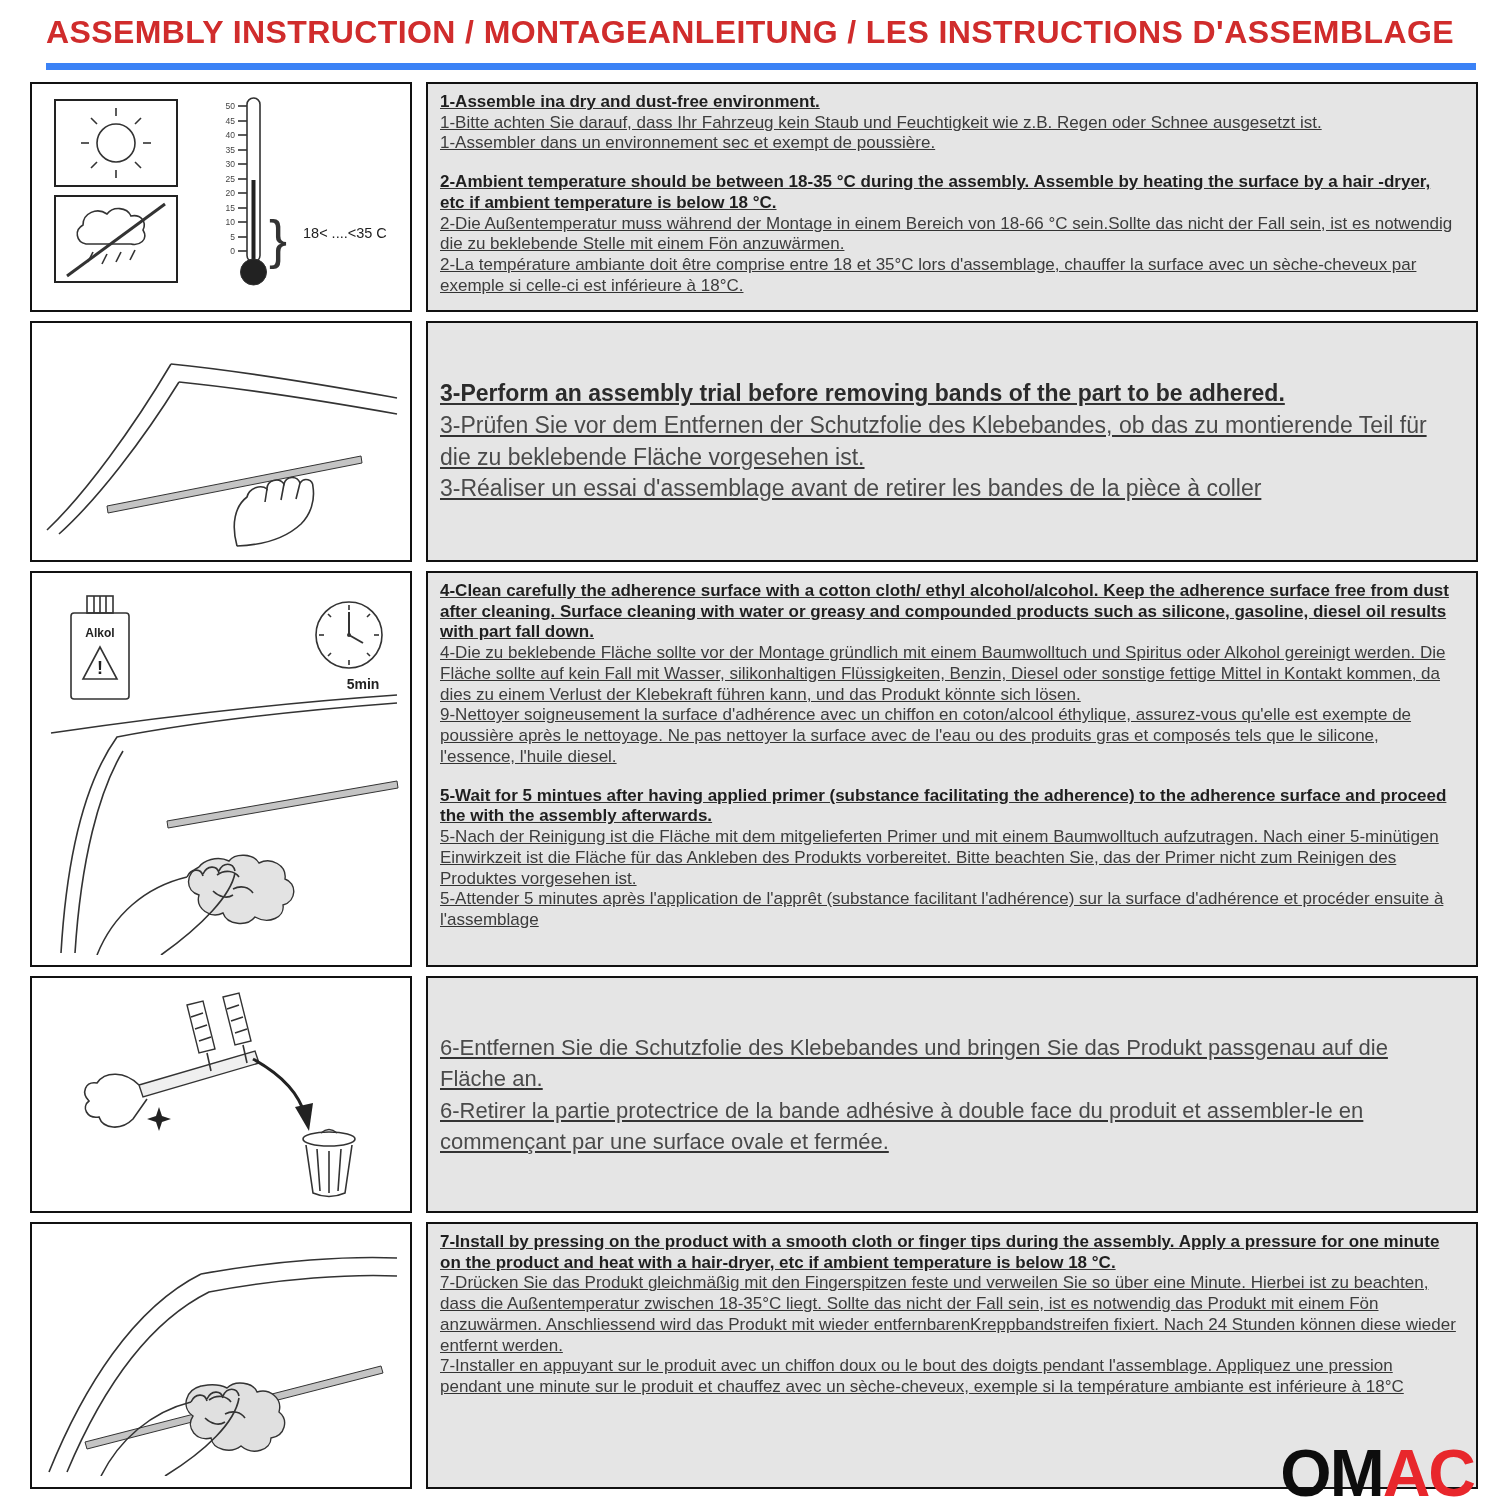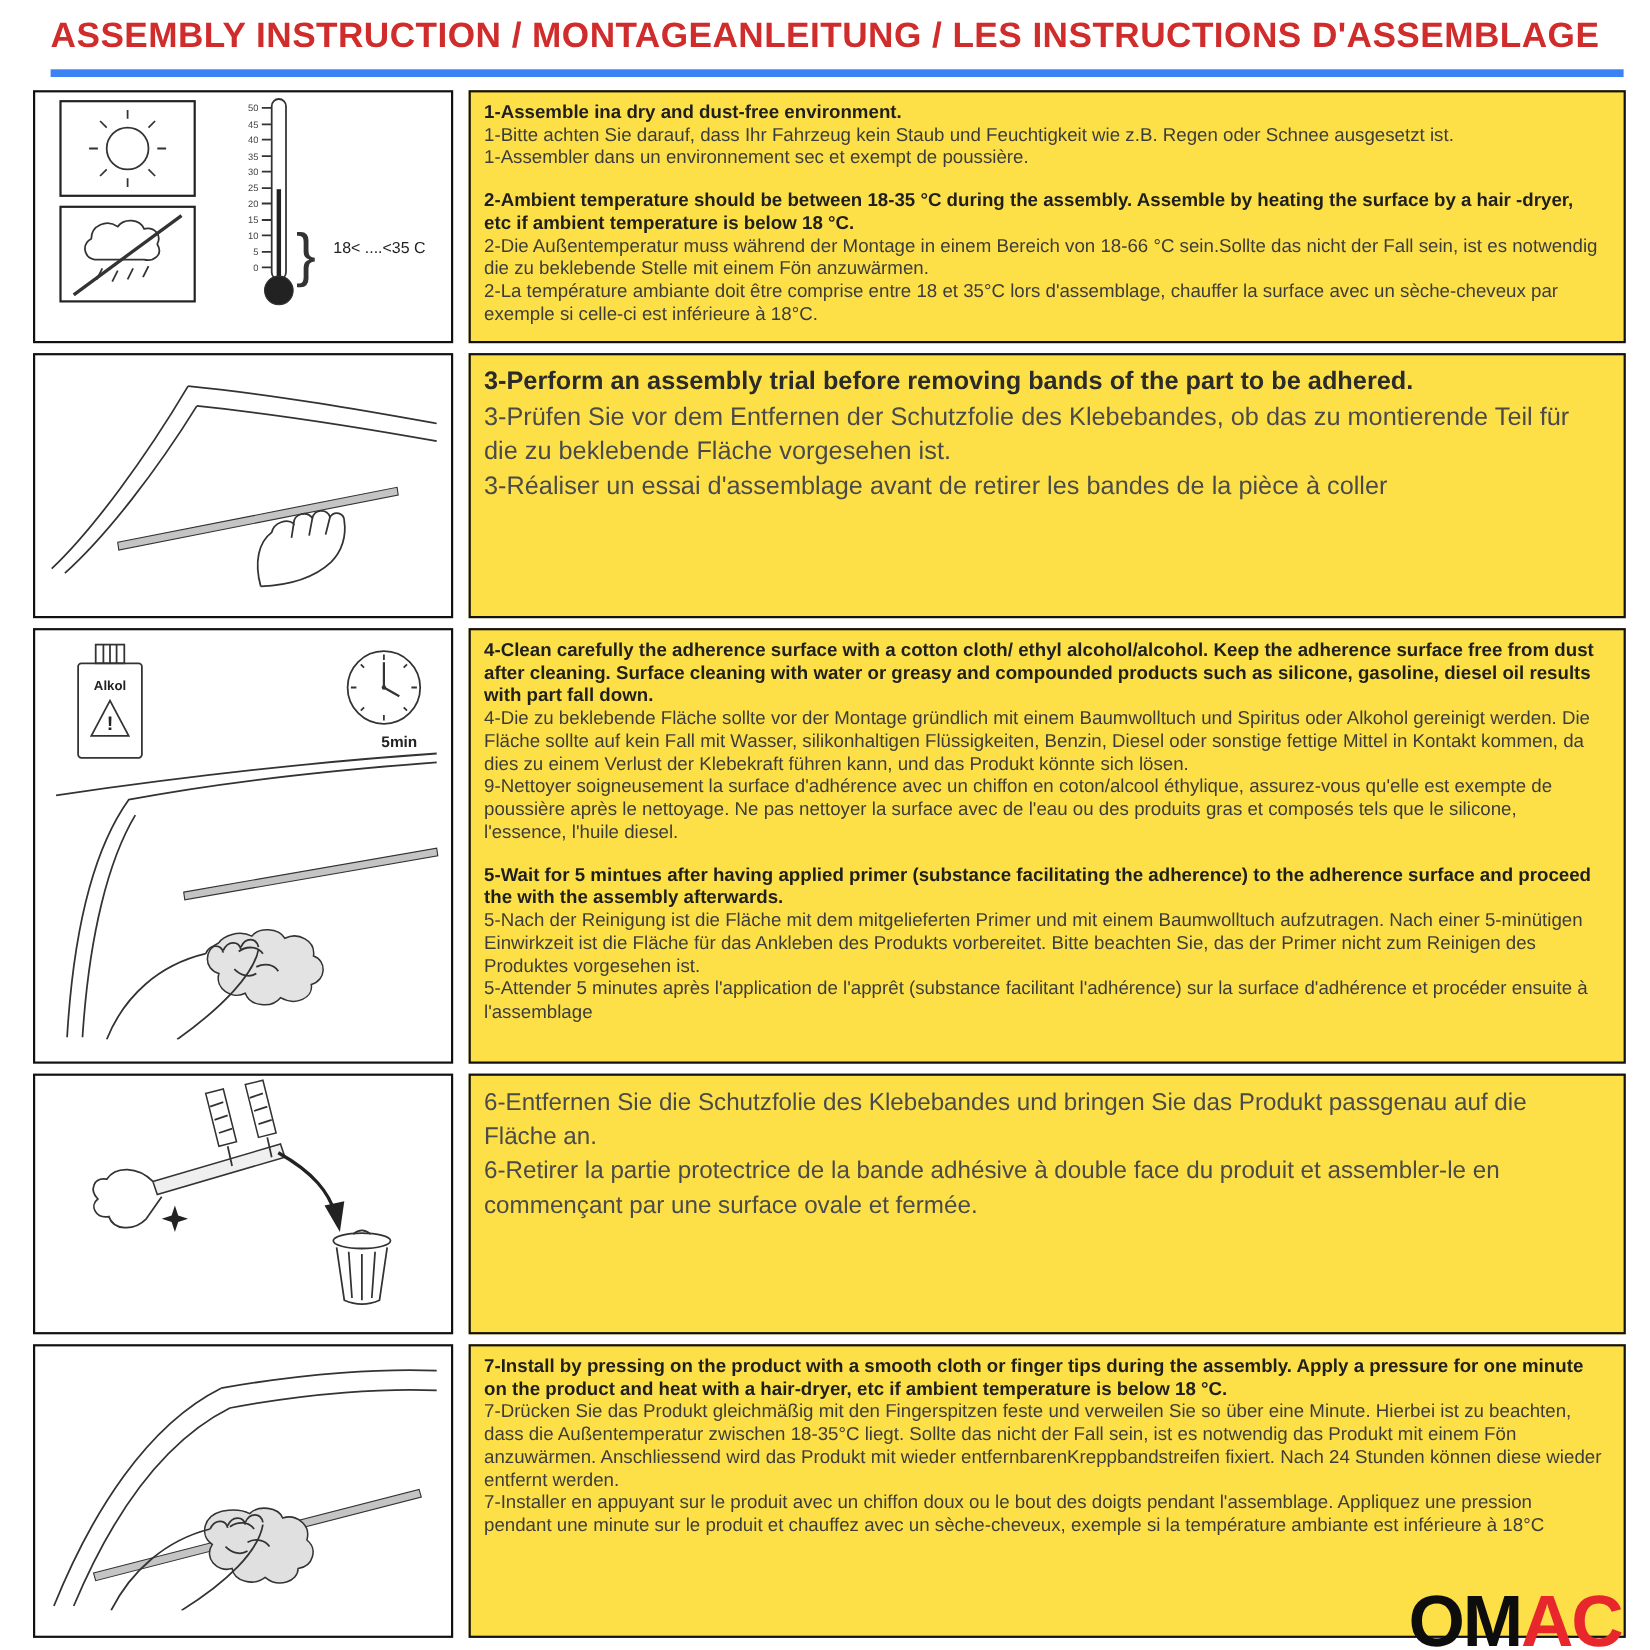--- a/index.html
+++ b/index.html
@@ -7,23 +7,23 @@
   body { width:1500px; height:1500px; font-family:"Liberation Sans", sans-serif; color:#333; overflow:hidden; }
   .page { position:relative; width:1500px; height:1500px; background:#fff; }
 
   .header { margin:14px 24px 0 46px; padding-bottom:12px; border-bottom:7px solid #3b82f6; }
   .header h1 { color:#d02c2c; font-size:32px; font-weight:700; letter-spacing:0.4px; white-space:nowrap; }
 
   .rows { display:flex; flex-direction:column; gap:9px; margin:12px 22px 0 30px; }
   .row { display:flex; gap:14px; }
   .r1{height:230px}.r2{height:241px}.r3{height:396px}.r4{height:237px}.r5{height:267px}
 
-  .illus-box { flex:0 0 382px; border:2px solid #111; background:#fff; display:flex; align-items:flex-start; justify-content:center; overflow:hidden; }
-  .text-box { flex:1; border:2px solid #111; background:#fde047; padding:8px 18px 8px 12px; display:flex; flex-direction:column; justify-content:flex-start; overflow:hidden; }
-  .text-box.center { }
+  .illus-box { flex:0 0 382px; border:2px solid #111; background:#fff; display:flex; align-items:center; justify-content:center; overflow:hidden; }
+  .text-box { flex:1; border:2px solid #111; background:#e5e5e5; padding:8px 18px 8px 12px; display:flex; flex-direction:column; justify-content:flex-start; overflow:hidden;text-decoration:underline; }
+  .text-box.center { justify-content:center; }
 
   p { color:#3c3c3c; }
   .sm p { font-size:17px; line-height:1.22; }
   .lg p { font-size:23px; line-height:1.38; color:#4a4a4a; }
   .md p { font-size:22px; line-height:1.42; color:#4a4a4a; }
   p.b { font-weight:700; color:#1f1f1f; }
   .lg p.b, .md p.b { color:#2b2b2b; }
   p.gap { margin-top:18px; }
 
   svg { display:block; }

